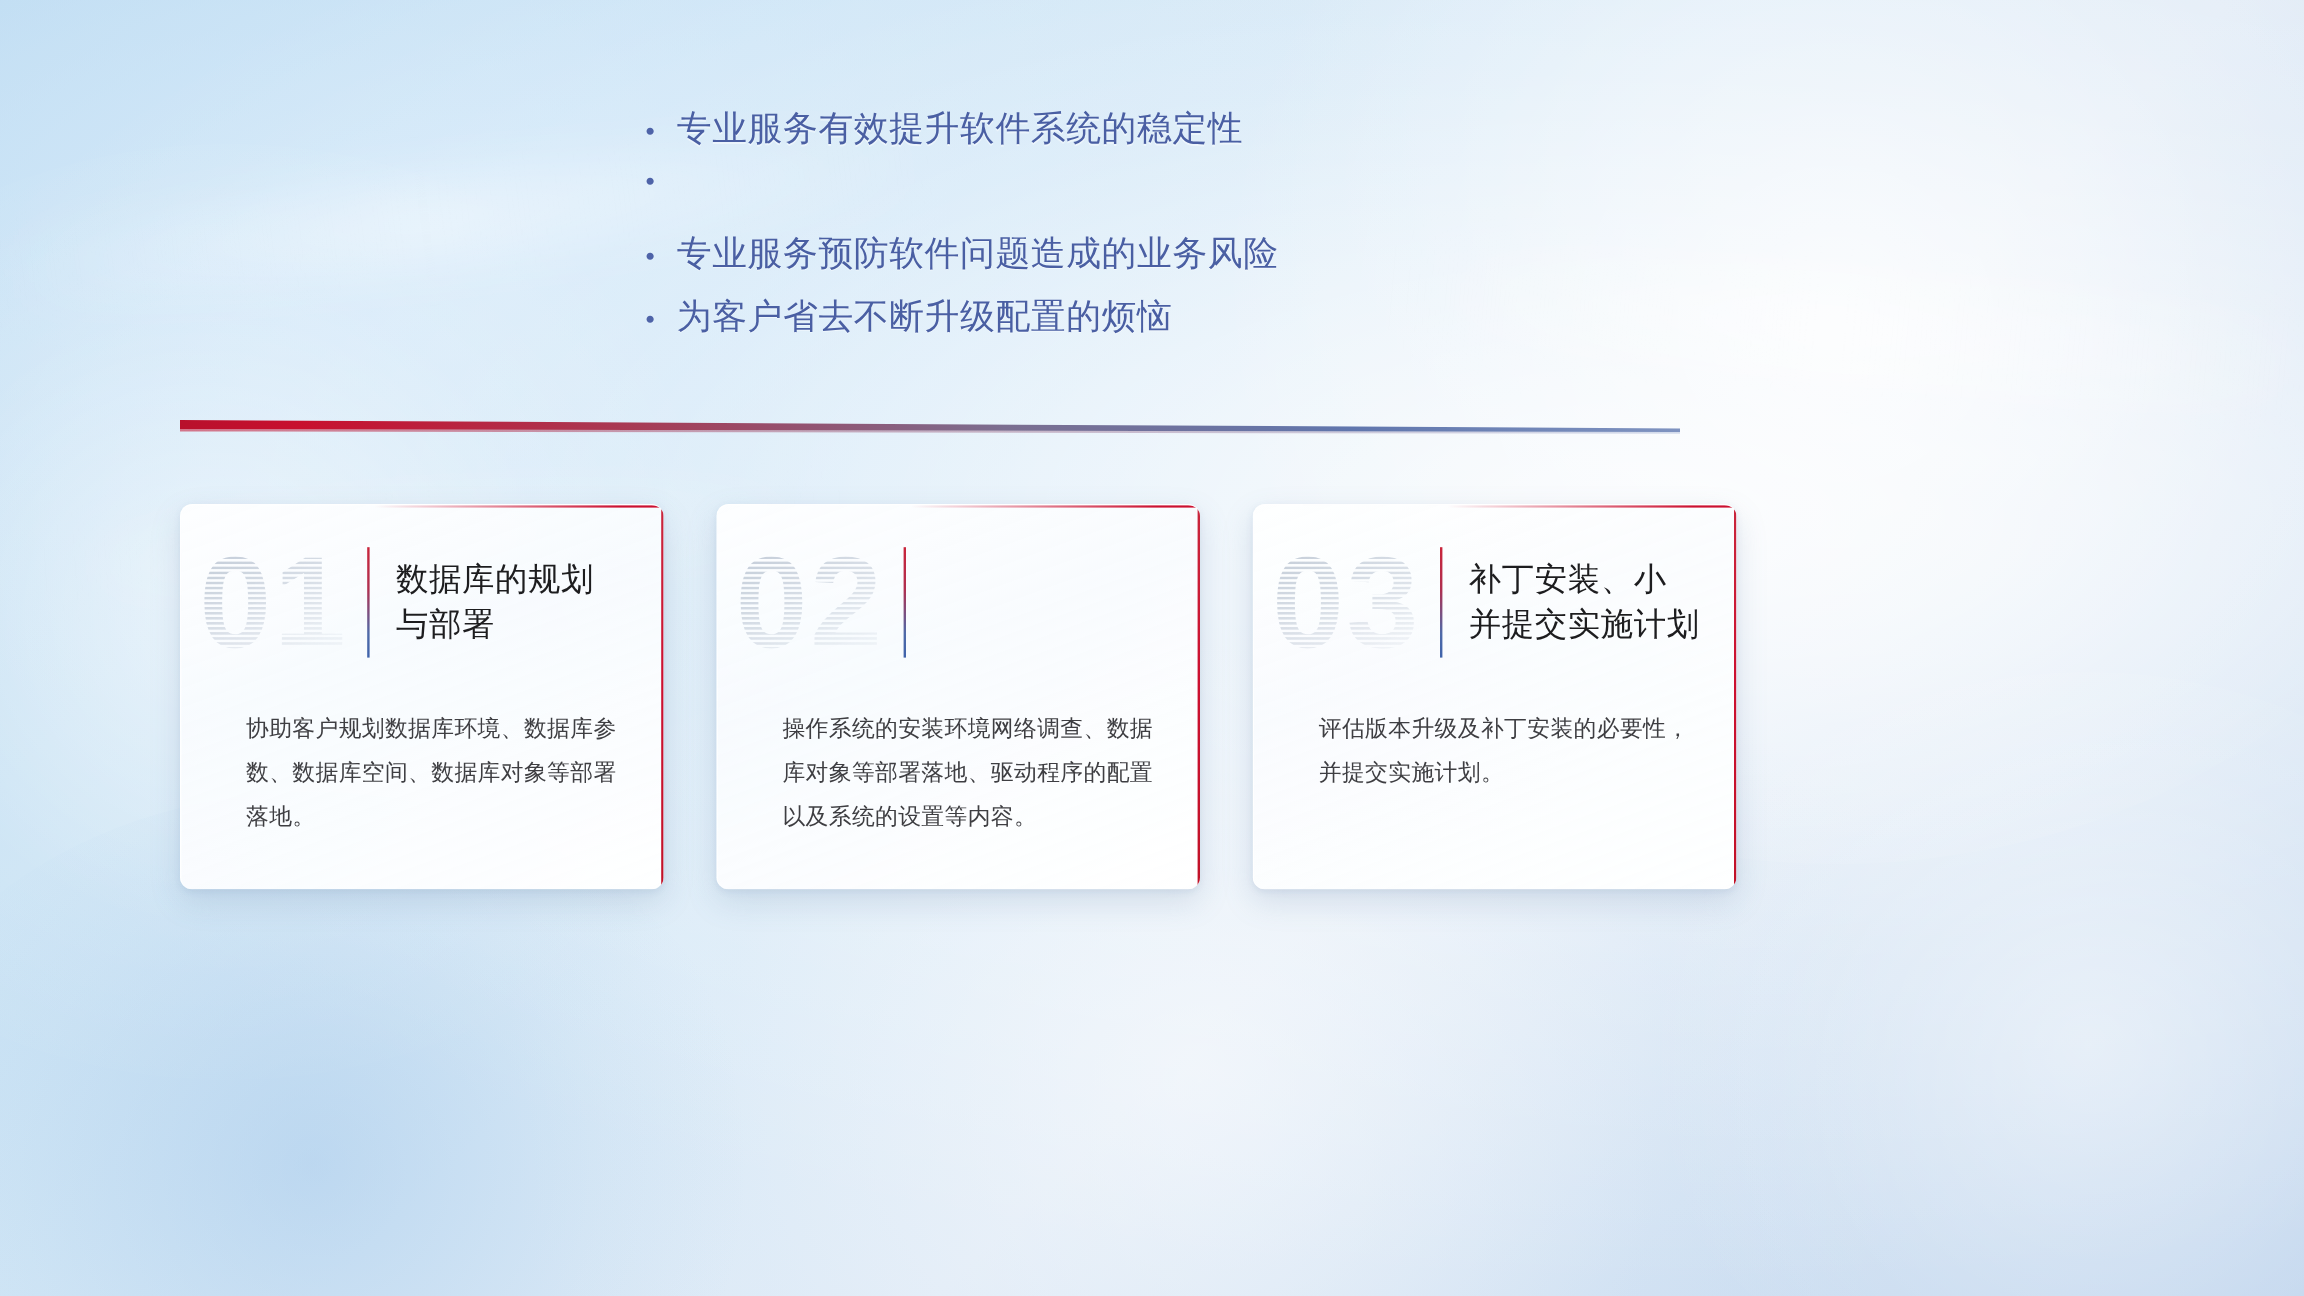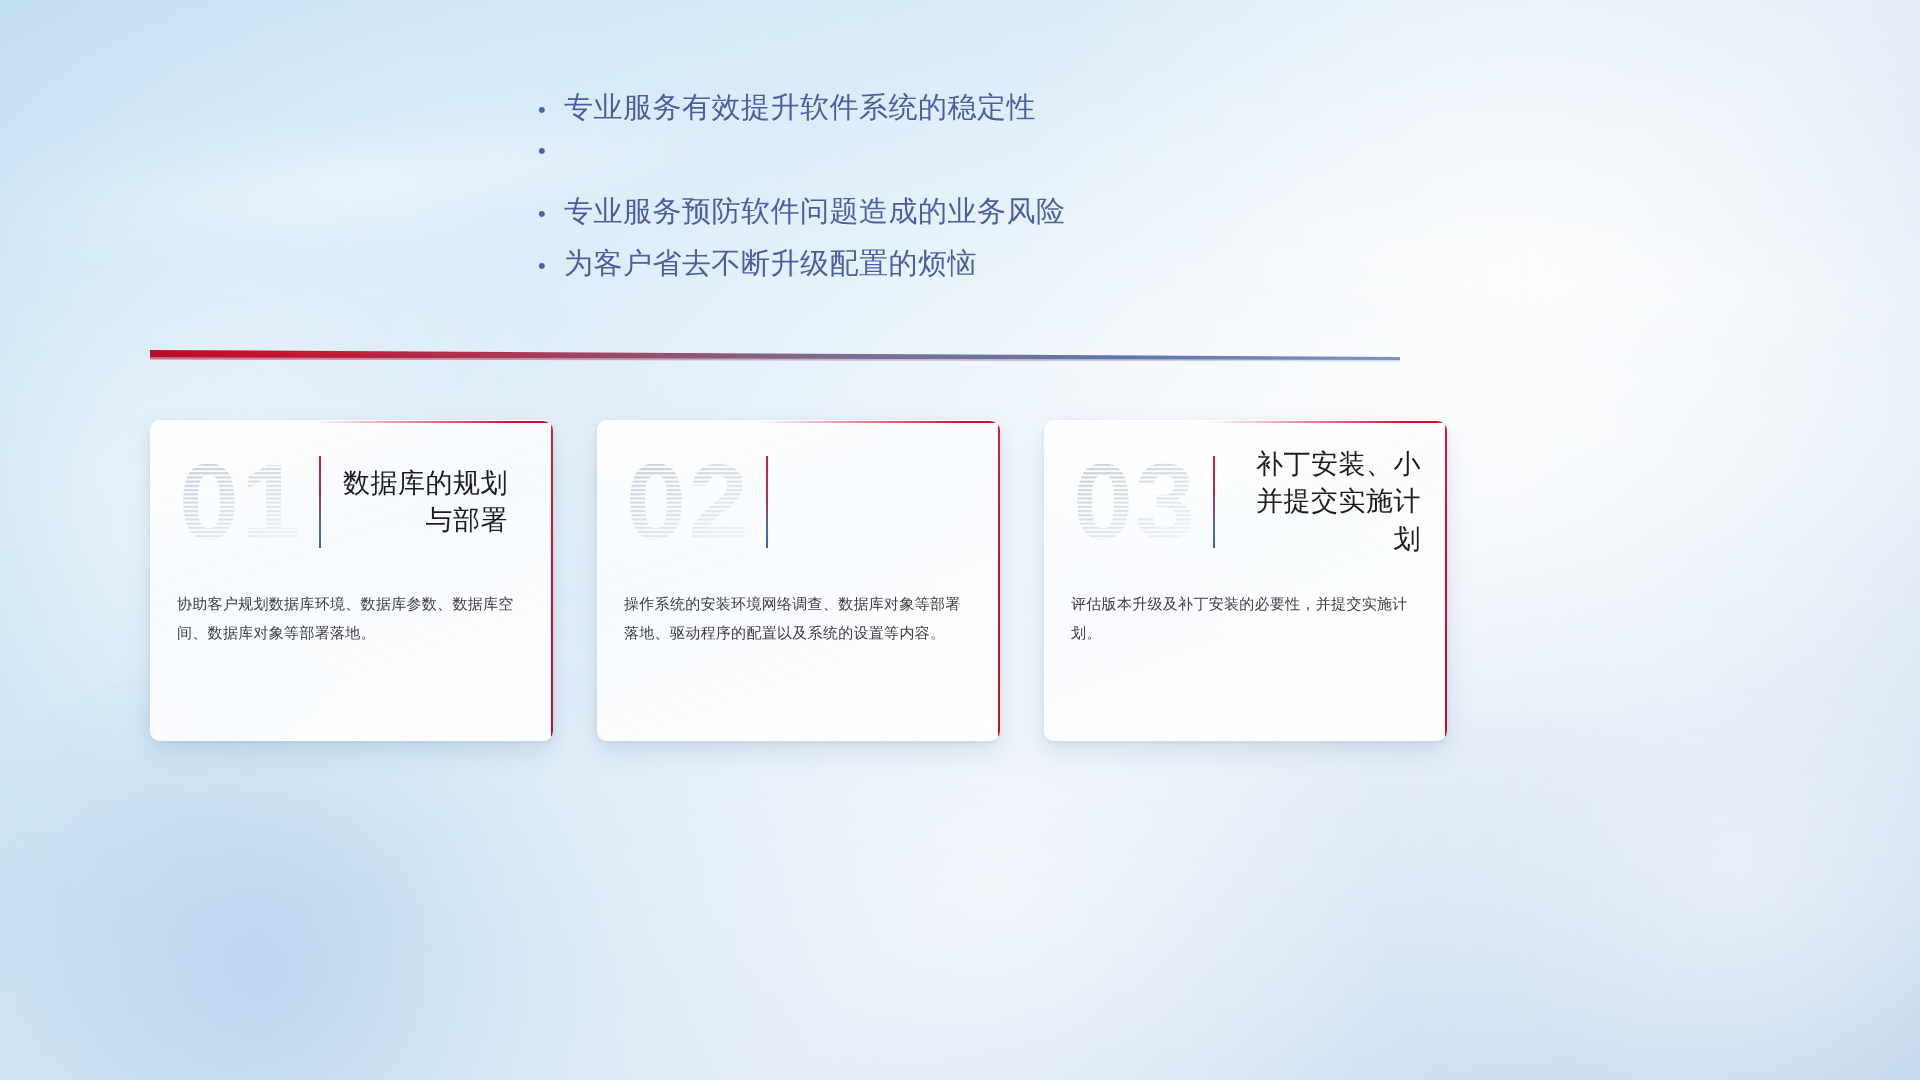--- a/index.html
+++ b/index.html
@@ -127,21 +127,21 @@
     height: 2px;
     width: 60%;
     background: linear-gradient(90deg, rgba(200,20,45,0) 0%, #cc1030 85%, #cc1030 100%);
   }
 
   .card-head {
     position: relative;
     display: flex;
     align-items: center;
     height: 150px;
-    padding: 12px 26px 0 26px;
+    padding: 12px 26px 0 13px;
     box-sizing: border-box;
   }
   .num-wm {
     position: relative;
     width: 136px;
     flex: 0 0 136px;
     height: 110px;
     opacity: 0.50;
   }
   .num-wm svg { display: block; }
@@ -152,28 +152,28 @@
     height: 92px;
     margin: 0 22px 0 6px;
     background: linear-gradient(180deg, #c9253b 0%, #b03050 38%, #4f6aa8 78%, #3f63ab 100%);
   }
   .card-title {
     color: #1d1d1f;
     font-size: 27px;
     font-weight: 400;
     line-height: 1.38;
     letter-spacing: 0.5px;
-    text-align: right;
   }
   .card-body {
     padding: 18px 26px 0 26px;
     color: #3e3e42;
-    font-size: 15px;
+    font-size: 19px;
     line-height: 1.95;
     letter-spacing: 0.3px;
+    margin-left: 28px;
   }
 </style>
 </head>
 <body>
 
 <div id="stage">
 
   <div class="glow g1"></div>
   <div class="glow g2"></div>
   <div class="glow g3"></div>

